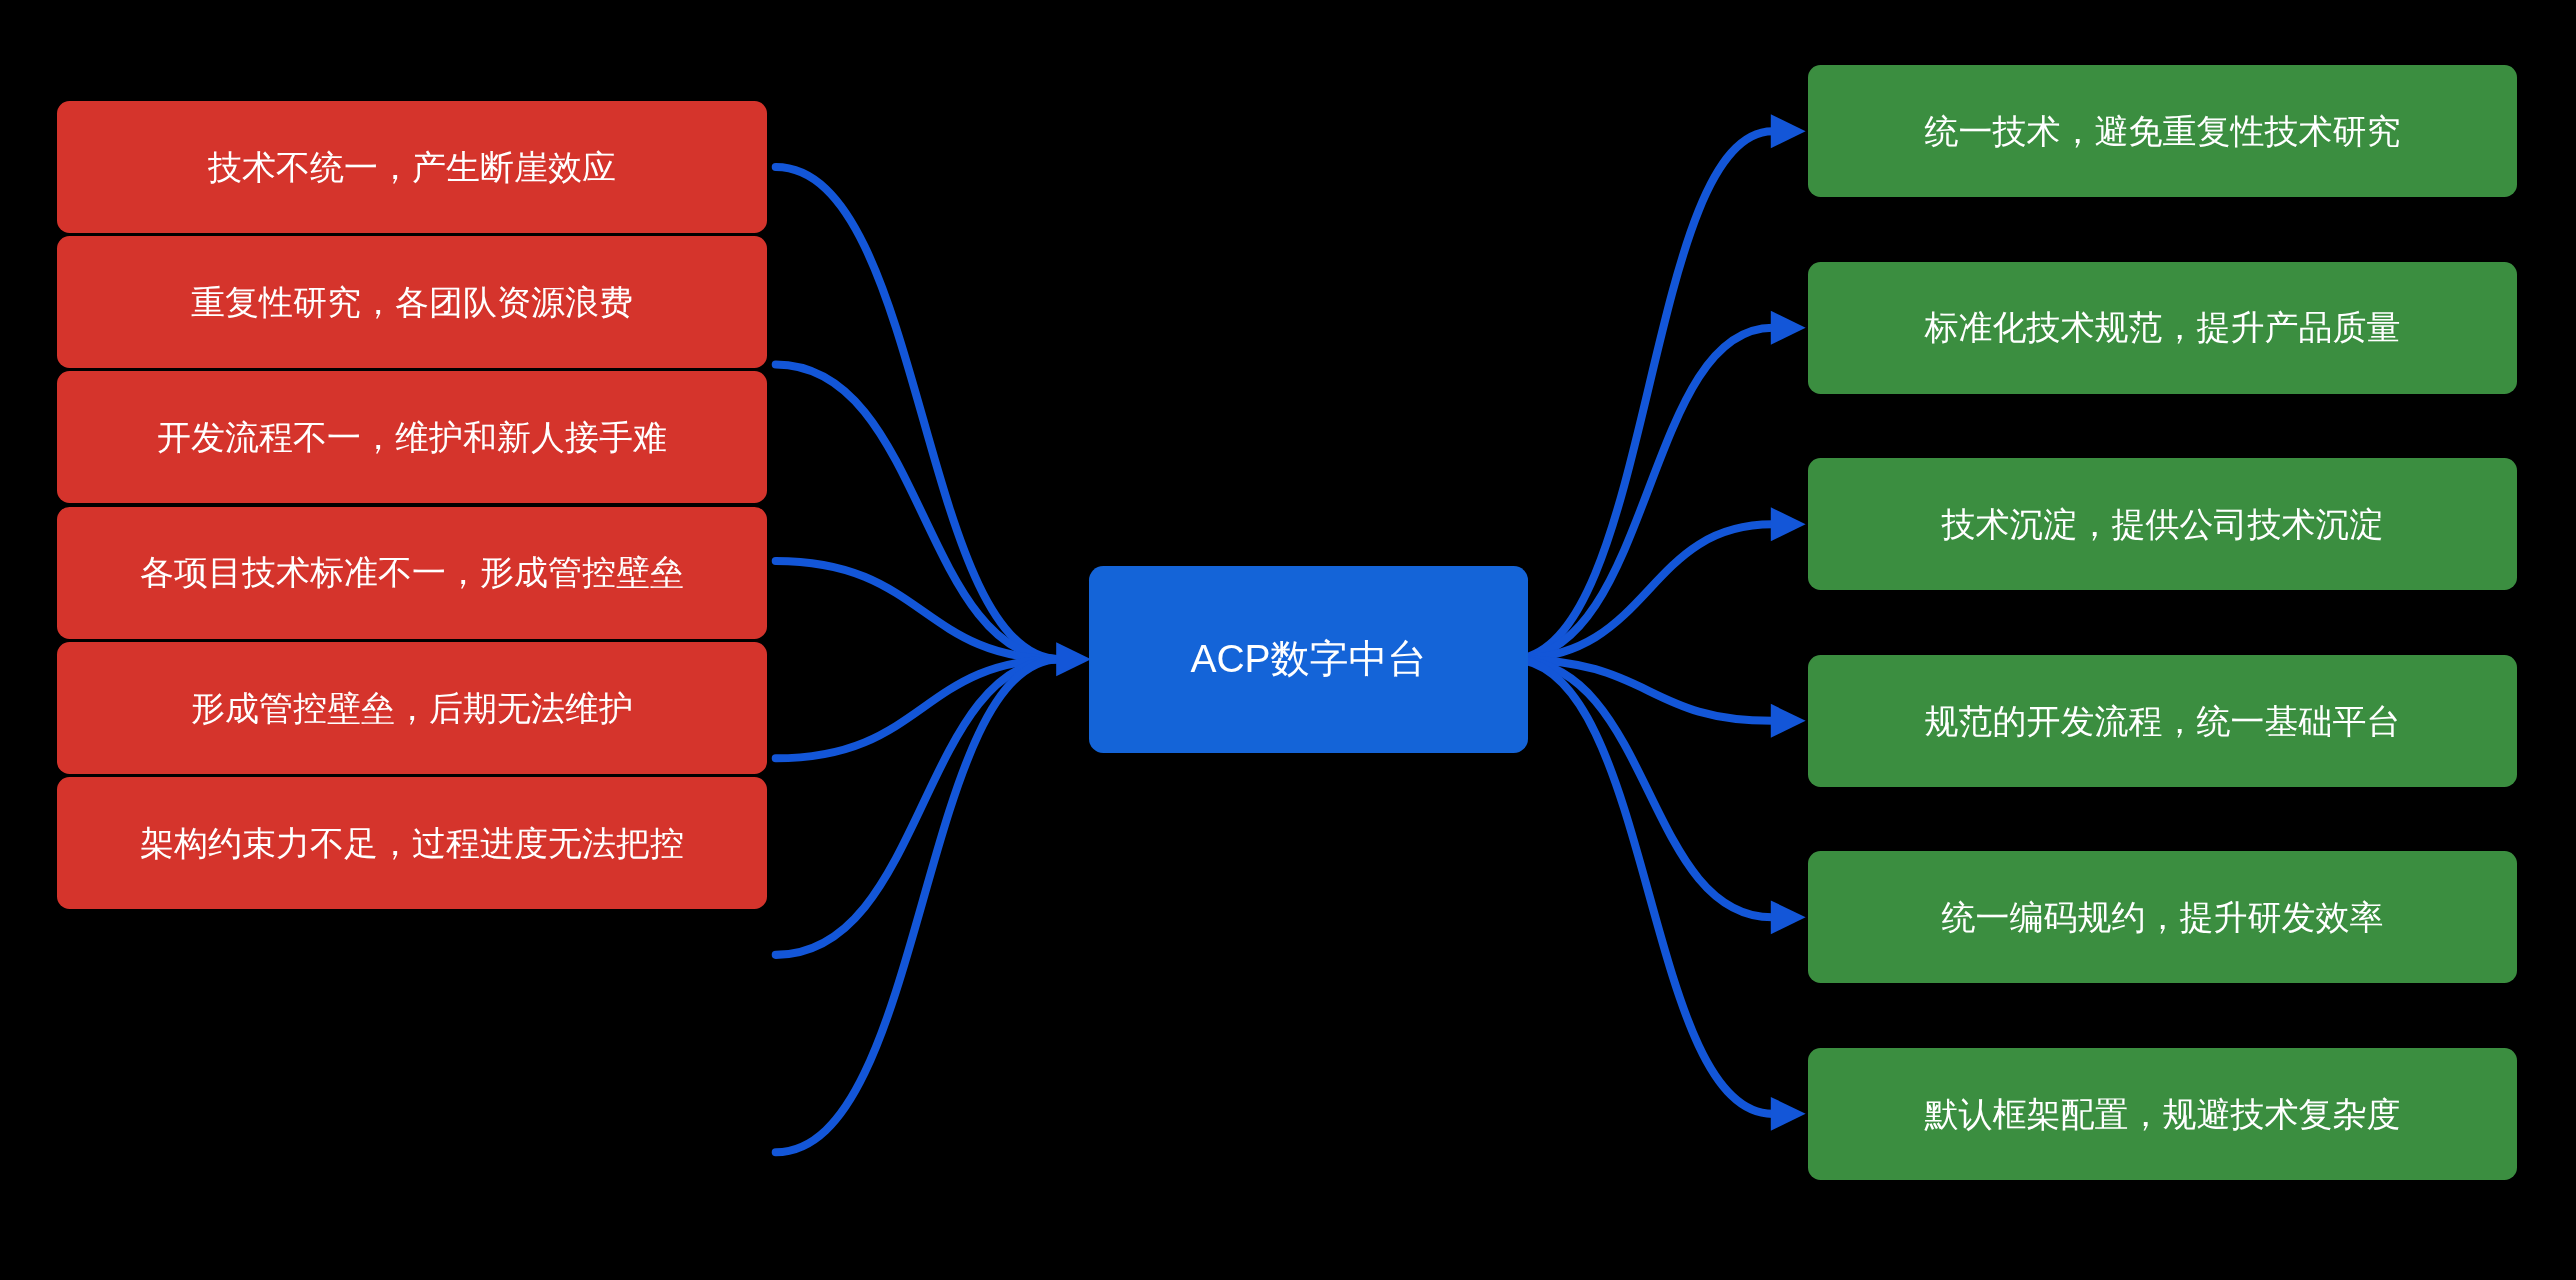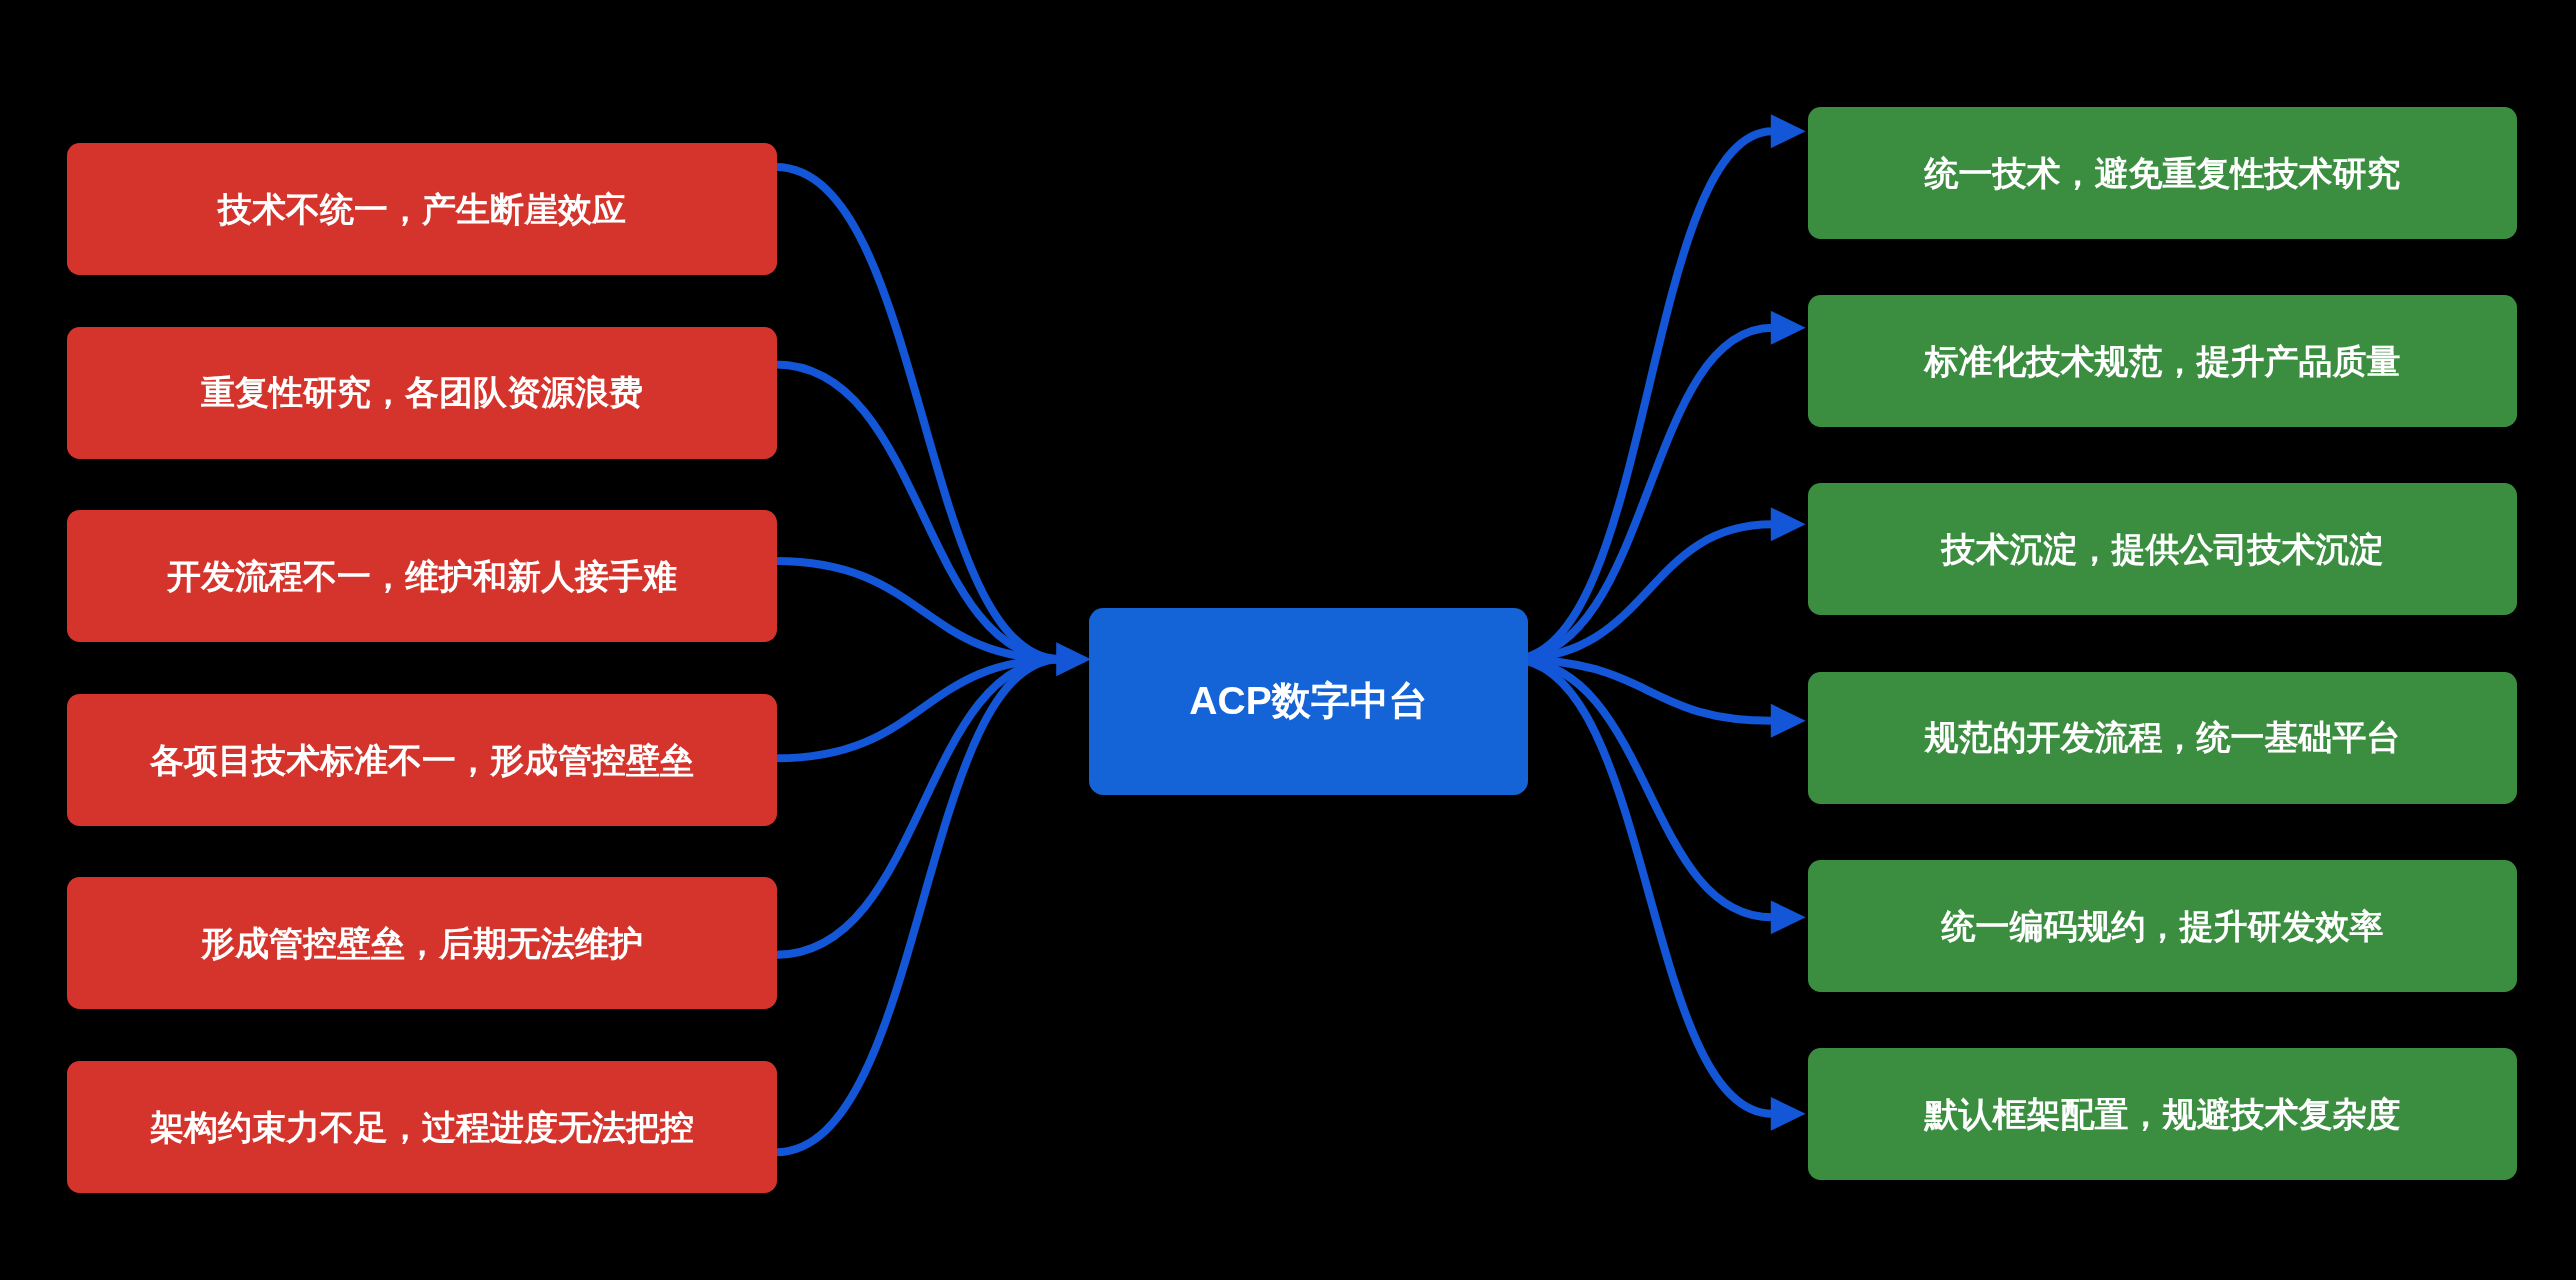--- a/index.html
+++ b/index.html
@@ -30,33 +30,32 @@
   .arrowhead {
     fill: var(--connector, #1356d8);
     stroke: none;
   }
   .col {
     position: absolute;
     display: flex;
     flex-direction: column;
     justify-content: space-between;
   }
-  .col-left  { left: 67px;   top: 101px; width: 710px; height: 1092px; }
+  .col-left  { left: 57px;   top: 101px; width: 710px; height: 808px; }
   .col-right { left: 1808px; top: 65px;  width: 709px; height: 1115px; }
   .node {
     box-sizing: border-box;
     display: flex;
     align-items: center;
     justify-content: center;
     border-radius: 12.5px;
     color: var(--text, #fff);
-    font-weight: bold;
+    font-weight: normal;
     text-align: left;
     line-height: 1.25;
-    margin-top: 42px;
   }
   .problem, .benefit {
     height: 132px;
     font-size: 34px;
     padding: 0 21.4px;
   }
   .problem { background: var(--problem, #d5342c); }
   .benefit { background: var(--benefit, #3b8e40); }
   .center-node {
     position: absolute;

